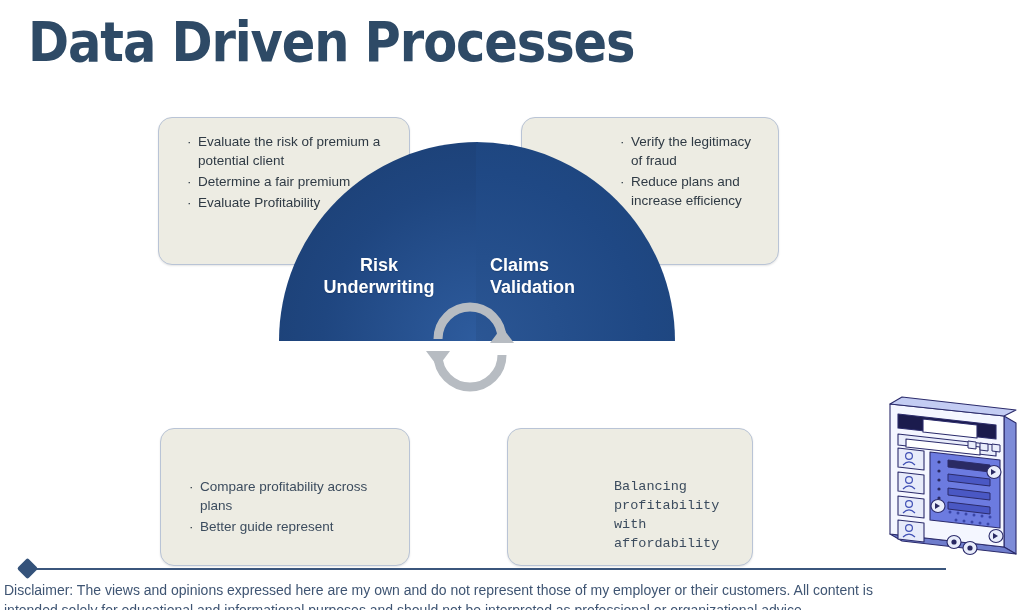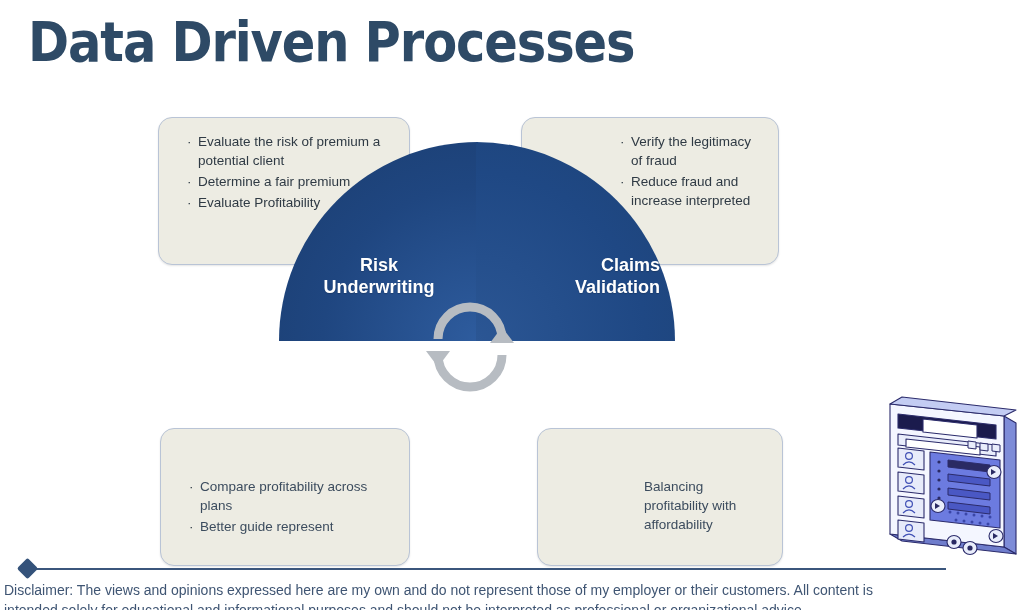--- a/index.html
+++ b/index.html
@@ -34,21 +34,21 @@
     position: absolute;
     background: #EDECE3;
     border: 1px solid #B9C4D6;
     border-radius: 14px;
     box-shadow: 0 1px 2px rgba(0,0,0,0.10);
     padding: 14px 18px;
   }
   .card.tl { left: 158px; top: 117px;  width: 252px; height: 148px; }
   .card.tr { left: 521px; top: 117px;  width: 258px; height: 148px; }
   .card.bl { left: 160px; top: 428px;  width: 250px; height: 138px; }
-  .card.br { left: 537px; top: 428px;  width: 246px; height: 138px; }
+  .card.br { left: 507px; top: 428px;  width: 246px; height: 138px; font-family: Liberation Mono, monospace; }
 
   .bullets { list-style: none; }
   .bullets li {
     display: flex;
     font-size: 13.5px;
     line-height: 1.42;
     color: #2F3A44;
     margin-bottom: 2px;
   }
   .bullets li .dot {
@@ -92,21 +92,21 @@
     width: 199px;
     height: 199px;
     overflow: hidden;
   }
   .quad .lbl {
     position: absolute;
     color: #ffffff;
     font-size: 18px;
     font-weight: bold;
     line-height: 1.22;
-    text-align: right;
+    text-align: left;
     width: 170px;
     white-space: pre-line;
     text-shadow: 0 1px 1px rgba(0,0,0,0.18);
   }
 
   .quad.q1 { left: 14px;     top: 0;     border-radius: 199px 0 0 0;
              background: radial-gradient(circle at 100% 100%, #2E5C9E 0%, #1F4680 55%, #1A3C6E 100%); }
   .quad.q2 { left: 211px; top: 0;     border-radius: 0 199px 0 0;
              background: radial-gradient(circle at 0% 100%, #2B5694 0%, #1F4884 60%, #1D4276 100%); }
   .quad.q3 { left: 0;     top: 211px; border-radius: 0 0 0 199px;
@@ -192,21 +192,21 @@
 </div>
 
 <div class="card tr">
   <ul class="bullets">
     <li>
       <span class="dot">·</span>
       <span class="txt">Verify the legitimacy of fraud</span>
     </li>
     <li>
       <span class="dot">·</span>
-      <span class="txt">Reduce fraud and increase interpreted</span>
+      <span class="txt">Reduce plans and increase efficiency</span>
     </li>
   </ul>
 </div>
 
 <div class="card bl">
   <ul class="bullets">
     <li>
       <span class="dot">·</span>
       <span class="txt">Compare profitability across plans</span>
     </li>

